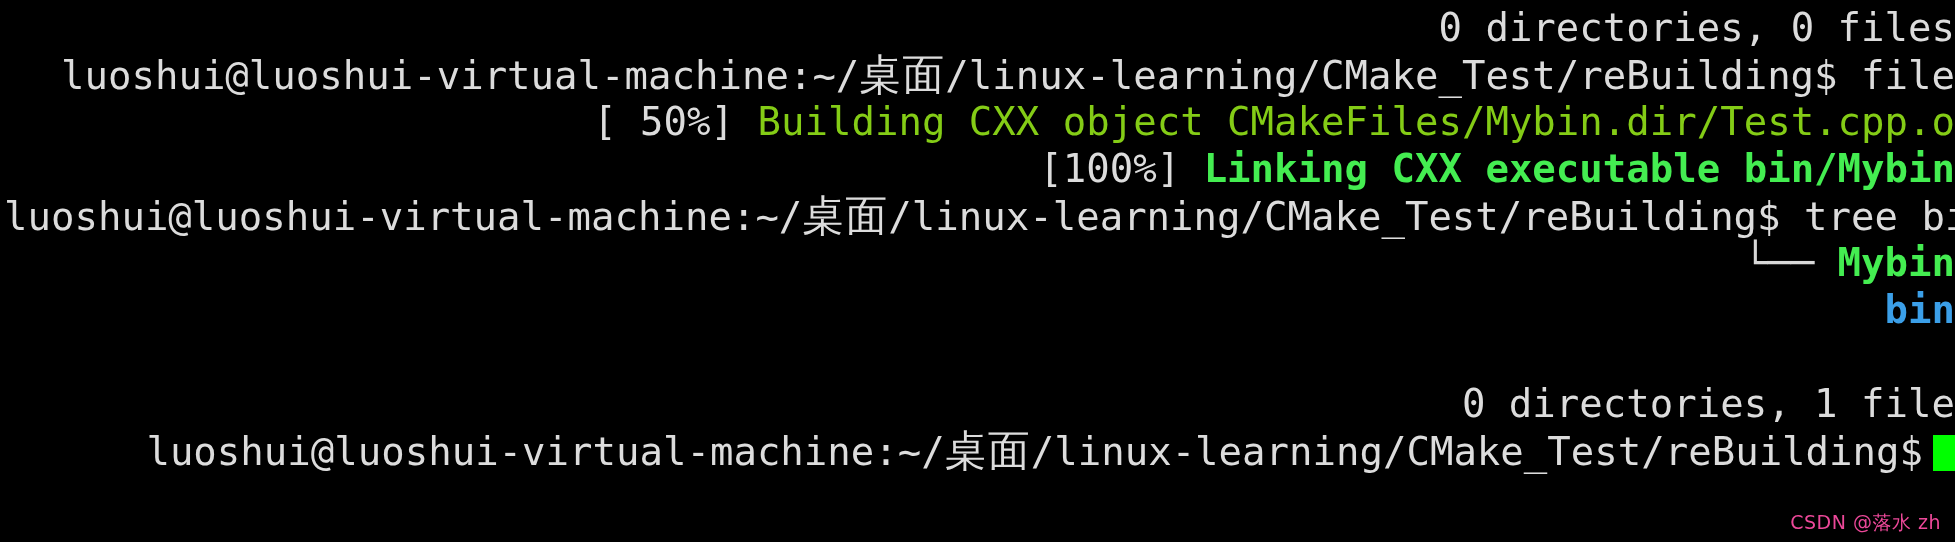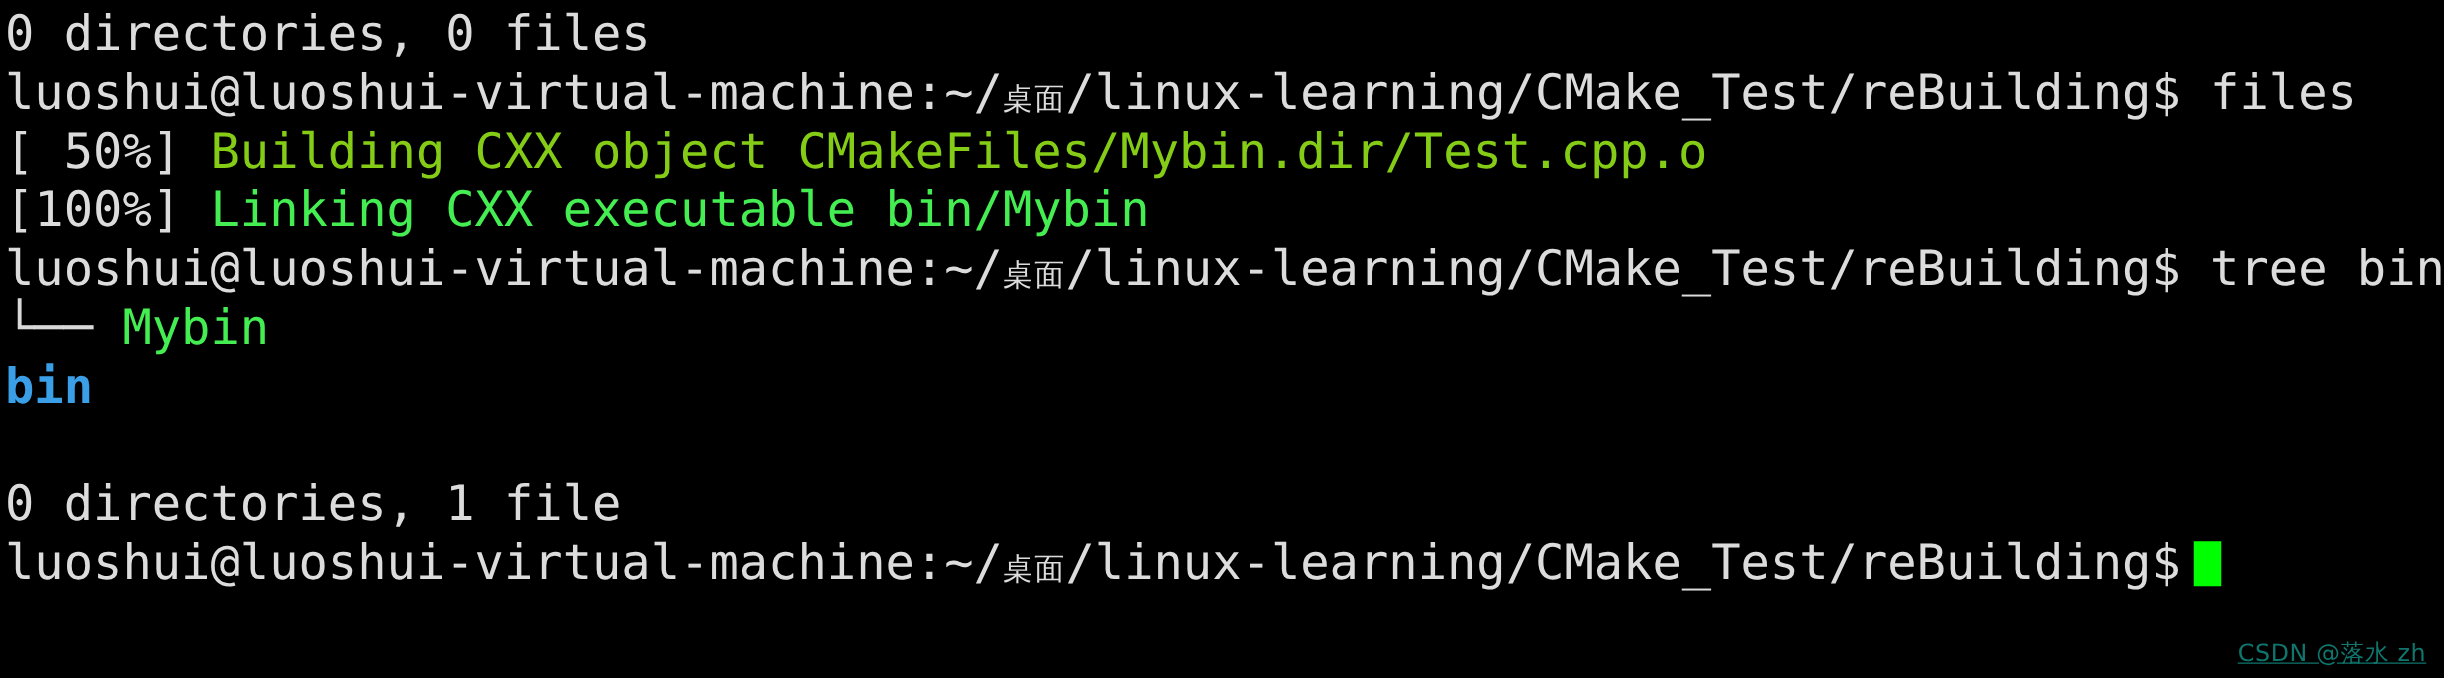--- a/index.html
+++ b/index.html
@@ -22,61 +22,61 @@
     box-sizing: border-box;
     padding: 4px 0 0 4px;
   }
   .line {
     height: 47px;
     line-height: 47px;
     white-space: pre;
     font-size: 39px;
     letter-spacing: 0px;
     color: #d8d8d8;
+    text-align: right;
   }
   .seg { white-space: pre; }
   .white     { color: #dcdcdc; }
   .dimgreen  { color: #84cc16; }
-  .brgreen   { color: #44ed51; font-weight: normal; }
+  .brgreen   { color: #44ed51; font-weight: bold; }
   .blue      { color: #3b9fe8; font-weight: bold; }
   .treebranch{ color: #d8d8d8; }
   .cjk {
     font-family: "DejaVu Serif", "Liberation Serif", serif;
-    font-size: 24px;
+    font-size: 42px;
     letter-spacing: 1px;
   }
   .blank { height: 47px; }
   .cursor {
     display: inline-block;
     width: 22px;
     height: 36px;
     background: #00ff00;
     vertical-align: -6px;
     margin-left: 10px;
   }
   .watermark {
     position: absolute;
     right: 14px;
     bottom: 6px;
-    color: #0f766e;
+    color: #ec4899;
     font-family: "DejaVu Sans", "Liberation Sans", sans-serif;
     font-size: 19px;
     letter-spacing: 0.5px;
     white-space: pre;
-    text-decoration: underline;
   }
 </style>
 </head>
 <body>
 
 <div id="terminal">
 
   <div class="line"><span class="seg white">0 directories, 0 files</span></div>
 
-  <div class="line"><span class="seg white">luoshui@luoshui-virtual-machine</span><span class="seg white">:</span><span class="seg white">~/</span><span class="seg white cjk">桌面</span><span class="seg white">/linux-learning/CMake_Test/reBuilding</span><span class="seg white">$</span><span class="seg white"> files</span></div>
+  <div class="line"><span class="seg white">luoshui@luoshui-virtual-machine</span><span class="seg white">:</span><span class="seg white">~/</span><span class="seg white cjk">桌面</span><span class="seg white">/linux-learning/CMake_Test/reBuilding</span><span class="seg white">$</span><span class="seg white"> file</span></div>
 
   <div class="line"><span class="seg white">[ 50%] </span><span class="seg dimgreen">Building CXX object CMakeFiles/Mybin.dir/Test.cpp.o</span></div>
 
   <div class="line"><span class="seg white">[100%] </span><span class="seg brgreen">Linking CXX executable bin/Mybin</span></div>
 
 
   <div class="line"><span class="seg white">luoshui@luoshui-virtual-machine</span><span class="seg white">:</span><span class="seg white">~/</span><span class="seg white cjk">桌面</span><span class="seg white">/linux-learning/CMake_Test/reBuilding</span><span class="seg white">$</span><span class="seg white"> tree bin</span></div>
 
   <div class="line"><span class="seg treebranch">└── </span><span class="seg brgreen">Mybin</span></div>
 

